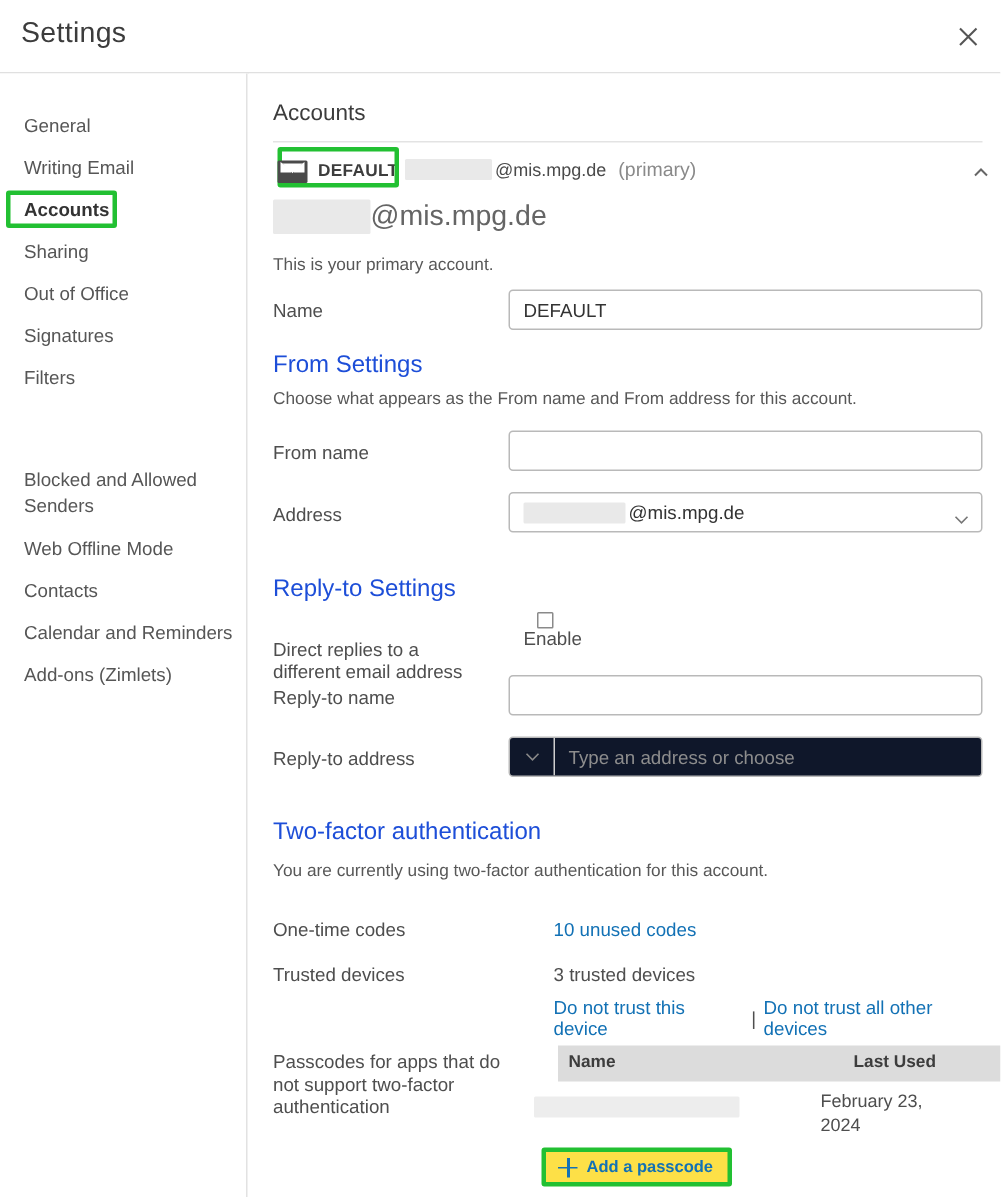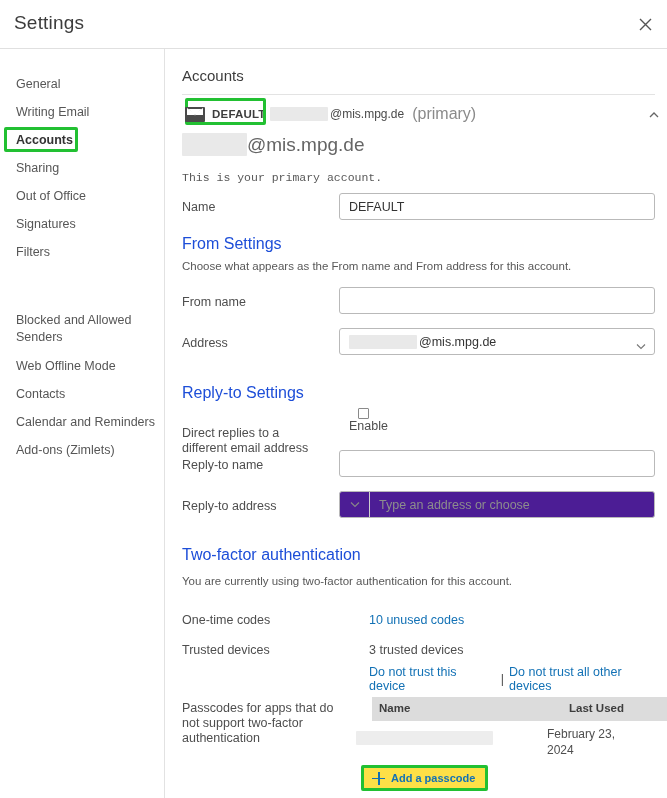--- a/index.html
+++ b/index.html
@@ -175,21 +175,21 @@
     left: 88px; top: 3px;
     font-size: 12px;
     color: #4a4a4a;
     display: flex; align-items: center;
   }
   .acct-email .redact { width: 58px; height: 14px; }
   .acct-email .dom { margin-left: 2px; }
   .acct-primary {
     margin-left: 8px;
     color: #8a8a8a;
-    font-size: 16px;
+    font-size: 13px;
   }
   .chevron-up {
     position: absolute;
     right: -6px; top: 6px;
     width: 14px; height: 14px;
     cursor: pointer;
   }
 
   .acct-big {
     position: absolute;
@@ -198,21 +198,20 @@
     font-size: 19px;
     color: #656565;
     font-weight: 400;
   }
   .acct-big .redact { width: 65px; height: 23px; }
   .acct-note {
     position: absolute;
     left: 16px; top: 122px;
     font-size: 11.5px;
     color: #585858;
-    font-family: Liberation Mono, monospace;
   }
 
   
   .lab {
     position: absolute;
     font-size: 12.5px;
     color: #4e4e4e;
     line-height: 15px;
   }
   .sec-title {
@@ -249,21 +248,21 @@
   }
   .field .redact { width: 68px; height: 14px; }
 
   .combo {
     position: absolute;
     height: 27px;
     border: 1px solid #b9b9b9;
     border-radius: 3px;
     display: flex;
     align-items: stretch;
-    background: #4c1d95;
+    background: #0f172a;
     overflow: hidden;
   }
   .combo .cbtn {
     width: 30px;
     border-right: 1px solid #cfcfcf;
     display: flex; align-items: center; justify-content: center;
     cursor: pointer;
   }
   .combo .cinput {
     flex: 1;

